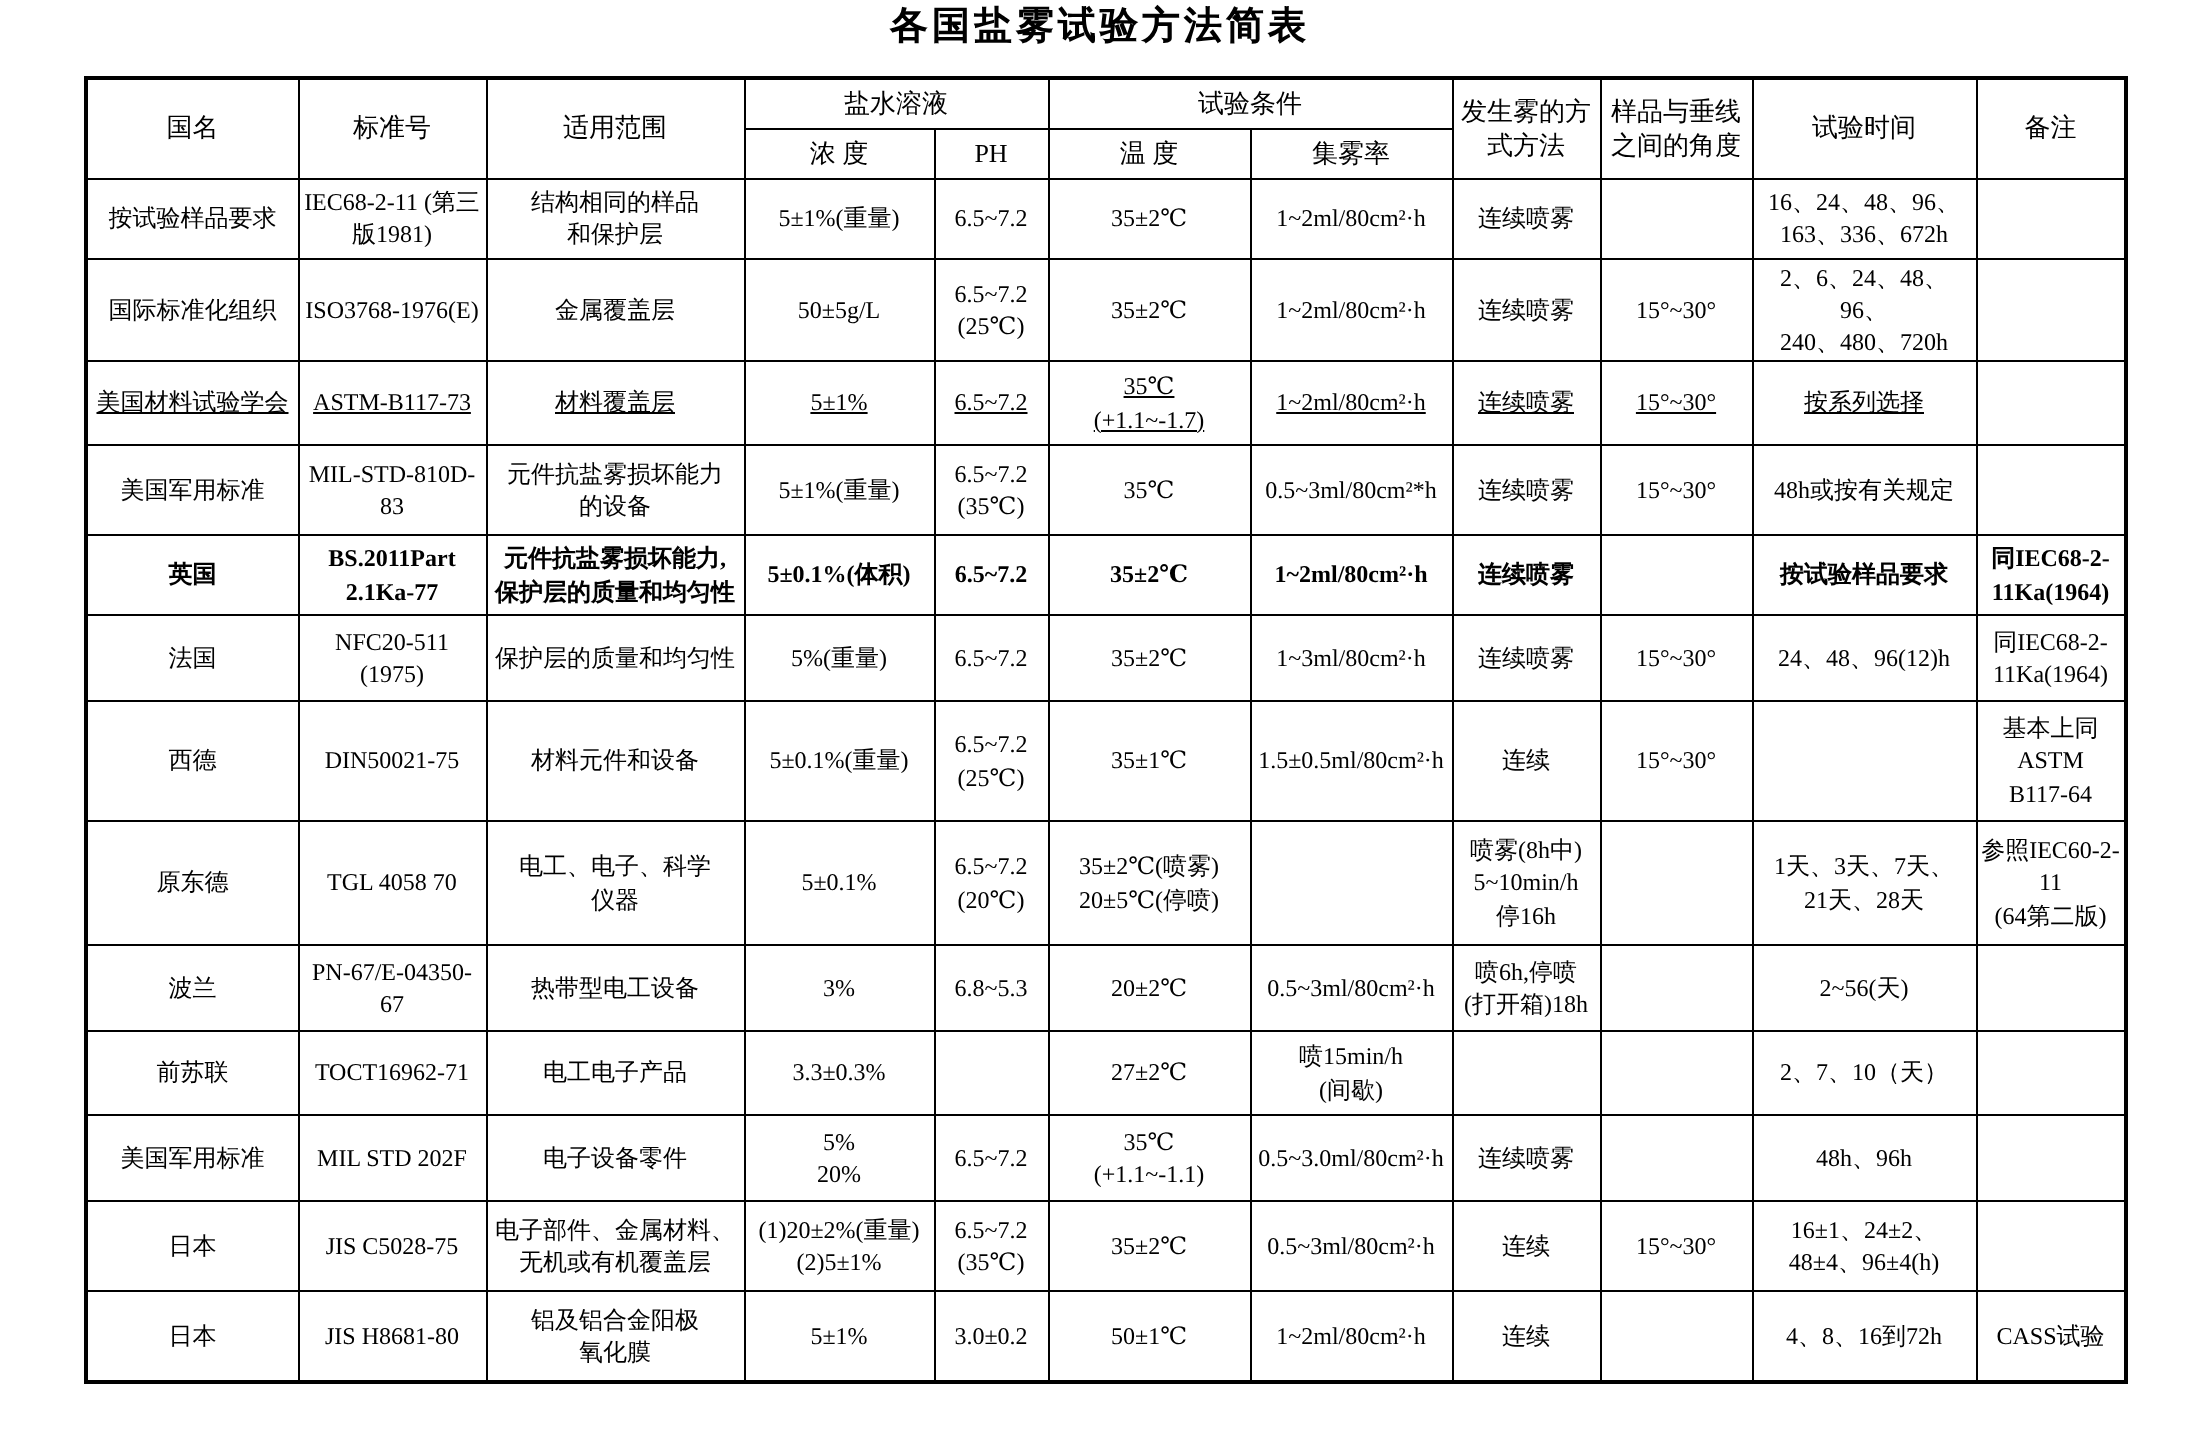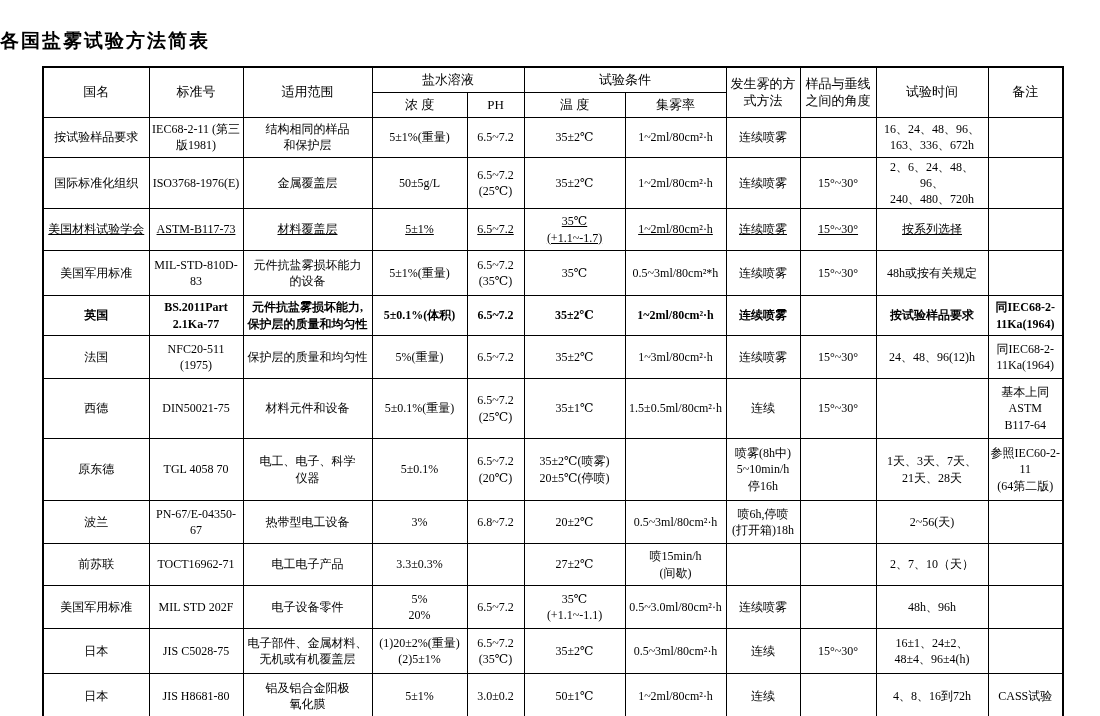--- a/index.html
+++ b/index.html
@@ -2,22 +2,21 @@
 <html><head>
 <meta charset="utf-8">
 <style>
   html,body{margin:0;padding:0;}
   body{
     width:1100px;height:716px;background:#ffffff;color:#000;
     font-family:"Liberation Serif","DejaVu Serif",serif;
     overflow:hidden;
   }
   .title{
-    text-align:left;
-    padding-top:28px;
+    text-align:center;
     font-size:19px;
     font-weight:bold;
     letter-spacing:2px;
   }
   table.main{
     border-collapse:collapse;
     table-layout:fixed;
     margin:12px 0 0 42px;
     width:1020px;
     border:2px solid #000;
@@ -202,21 +201,21 @@
           <td>1天、3天、7天、
 21天、28天</td>
           <td>参照IEC60-2-11
 (64第二版)</td>
         </tr>
         <tr style="height: 43px;">
           <td>波兰</td>
           <td>PN-67/E-04350-67</td>
           <td>热带型电工设备</td>
           <td>3%</td>
-          <td>6.8~7.2</td>
+          <td>6.8~5.3</td>
           <td>20±2℃</td>
           <td>0.5~3ml/80cm²·h</td>
           <td>喷6h,停喷
 (打开箱)18h</td>
           <td></td>
           <td>2~56(天)</td>
           <td></td>
         </tr>
         <tr style="height: 42px;">
           <td>前苏联</td>

